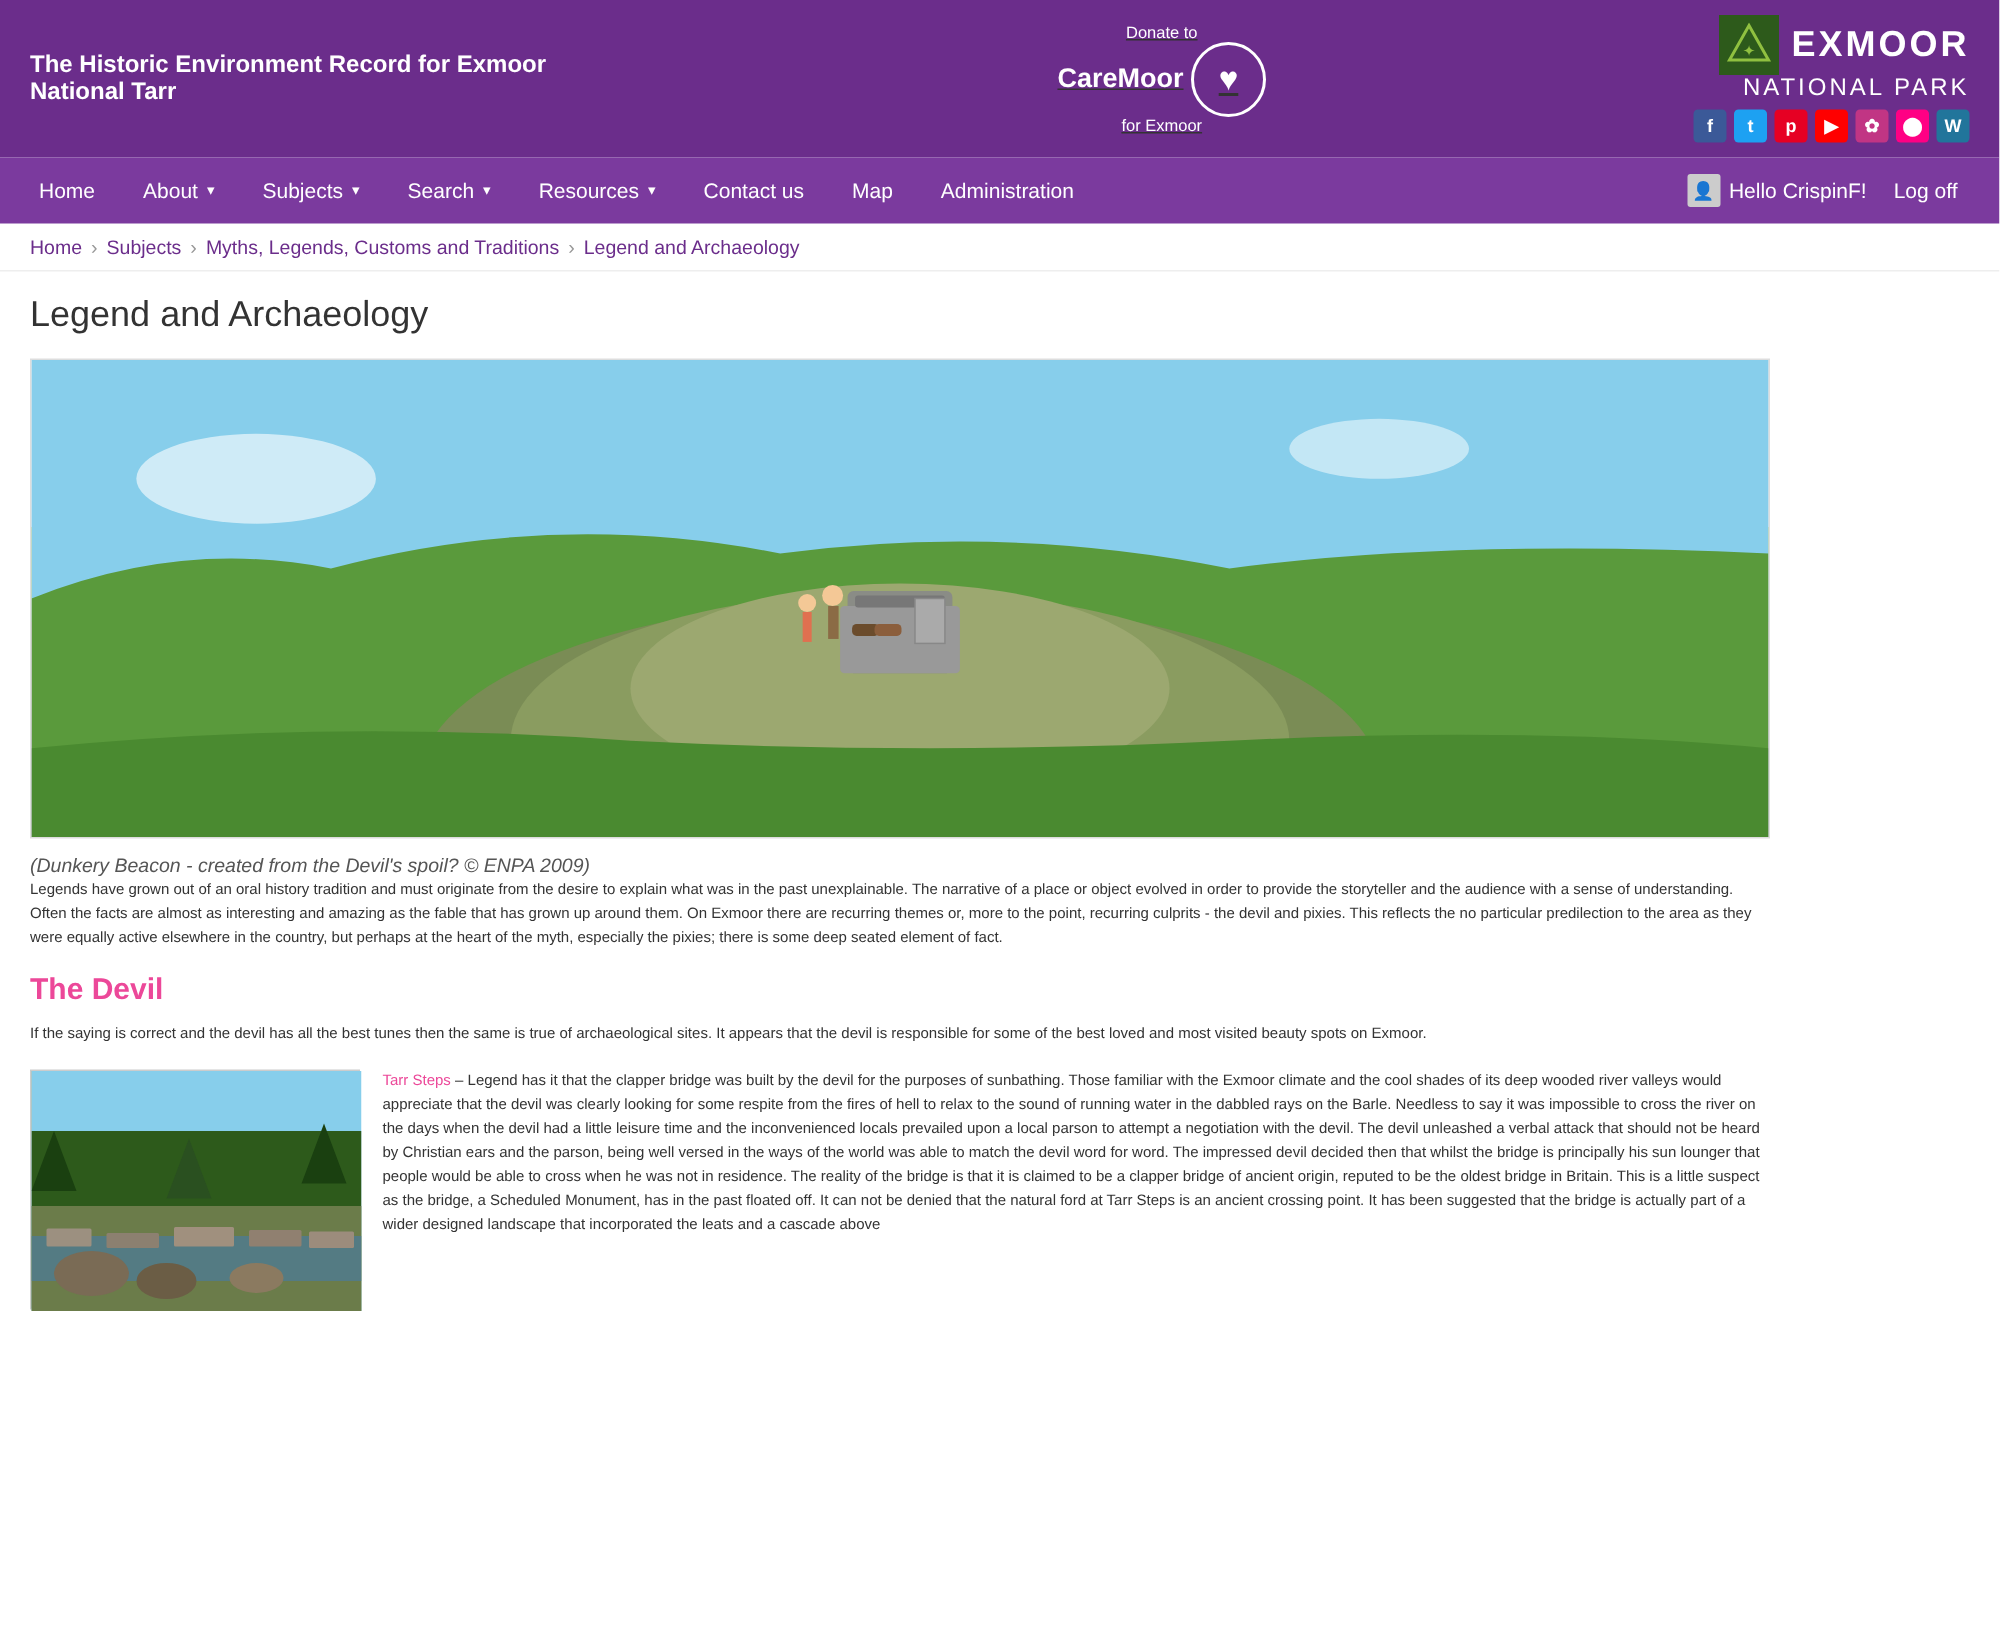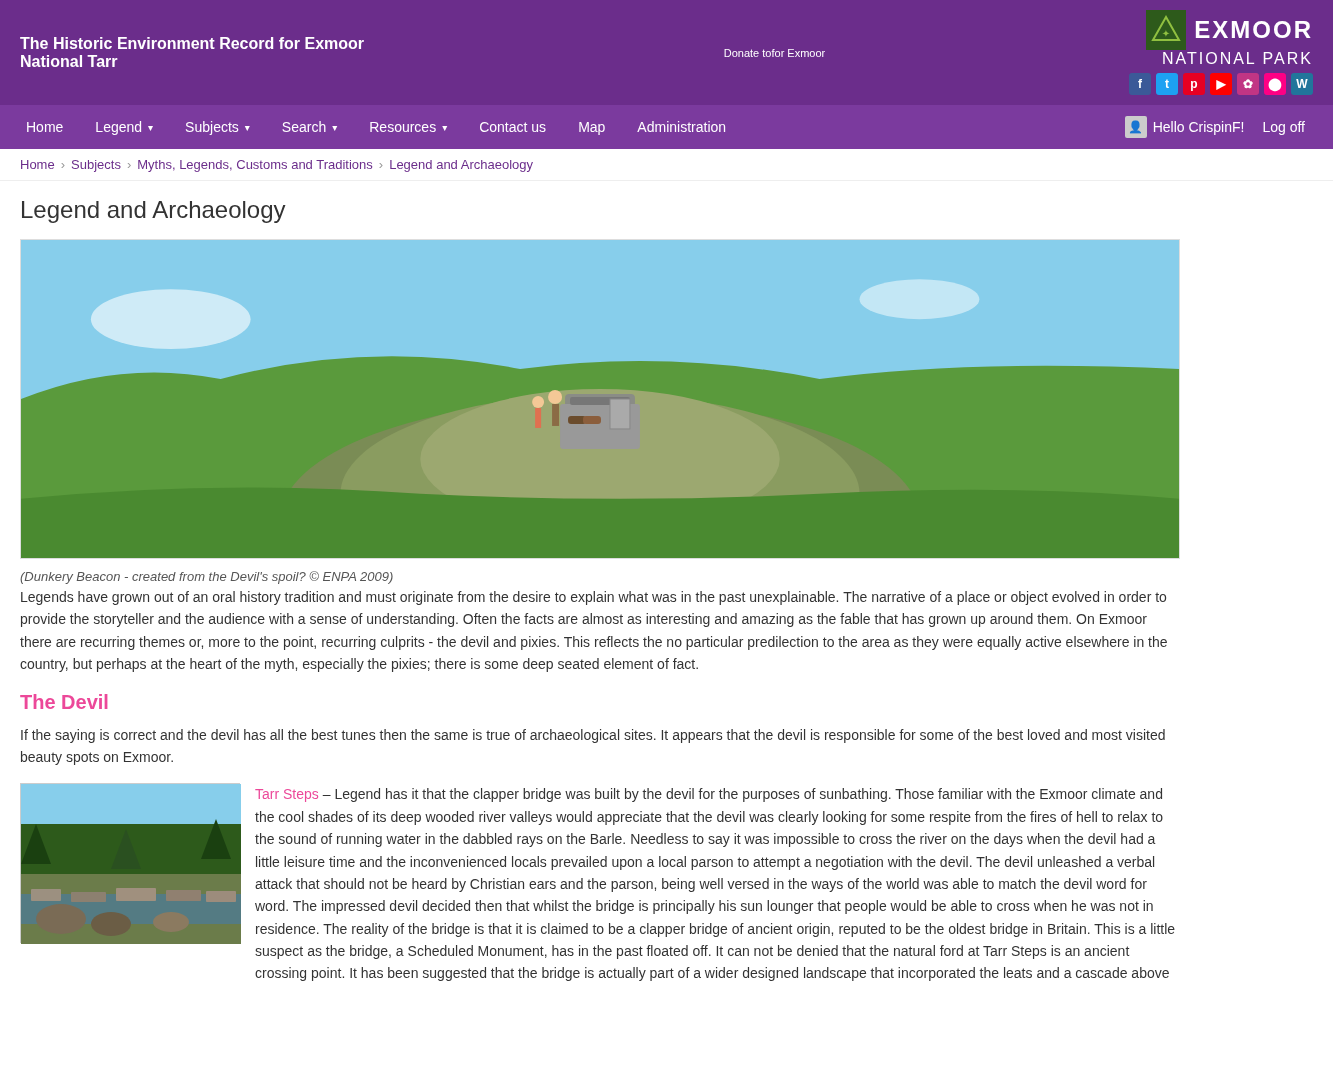--- a/index.html
+++ b/index.html
@@ -182,21 +182,21 @@
 
     .image-caption {
       font-size: 13px;
       color: #555;
       margin-bottom: 2px;
       font-style: italic;
     }
 
     
     .article-text {
-      font-size: 14px;
+      font-size: 10px;
       line-height: 1.6;
       color: #333;
       margin-bottom: 15px;
     }
     .section-heading {
       font-size: 20px;
       font-weight: bold;
       color: #ec4899;
       margin: 15px 0 10px 0;
     }
@@ -228,22 +228,26 @@
       text-decoration: none;
     }
   </style>
 </head>
 <body>
 
 <div class="top-header">
   <div class="site-title">The Historic Environment Record for Exmoor National Tarr</div>
 
   <div class="donate-logo">
-    <div style="display:flex; flex-direction:row; align-items:center;">
+    <div style="display:flex; flex-direction:column; align-items:center;text-decoration:underline;">
       <span style="color:#fff; font-size:11px;">Donate to</span>
+      <div style="display:flex; align-items:center; gap:5px;">
+        <span style="color:#fff; font-size:18px; font-weight:bold;">CareMoor</span>
+        <div style="width:50px;height:50px;border-radius:50%;border:2px solid #fff;display:flex;align-items:center;justify-content:center;color:#fff;font-size:22px;">♥</div>
+      </div>
       <span style="color:#fff; font-size:11px;">for Exmoor</span>
     </div>
   </div>
 
   <div class="exmoor-logo">
     <div class="exmoor-logo-top">
       <div class="exmoor-badge">
         <svg width="30" height="30" viewBox="0 0 30 30">
           <polygon points="15,2 28,25 2,25" fill="none" stroke="#90c040" stroke-width="2"></polygon>
           <text x="15" y="22" text-anchor="middle" fill="#90c040" font-size="10">✦</text>
@@ -263,21 +267,21 @@
     </div>
   </div>
 </div>
 
 <nav class="navbar">
   <div class="nav-left">
     <a class="nav-item">
       <span>Home</span>
     </a>
     <a class="nav-item">
-      <span>Legend</span>
+      <span>About</span>
       <span class="chevron">▾</span>
     </a>
     <a class="nav-item">
       <span>Subjects</span>
       <span class="chevron">▾</span>
     </a>
     <a class="nav-item">
       <span>Search</span>
       <span class="chevron">▾</span>
     </a>

